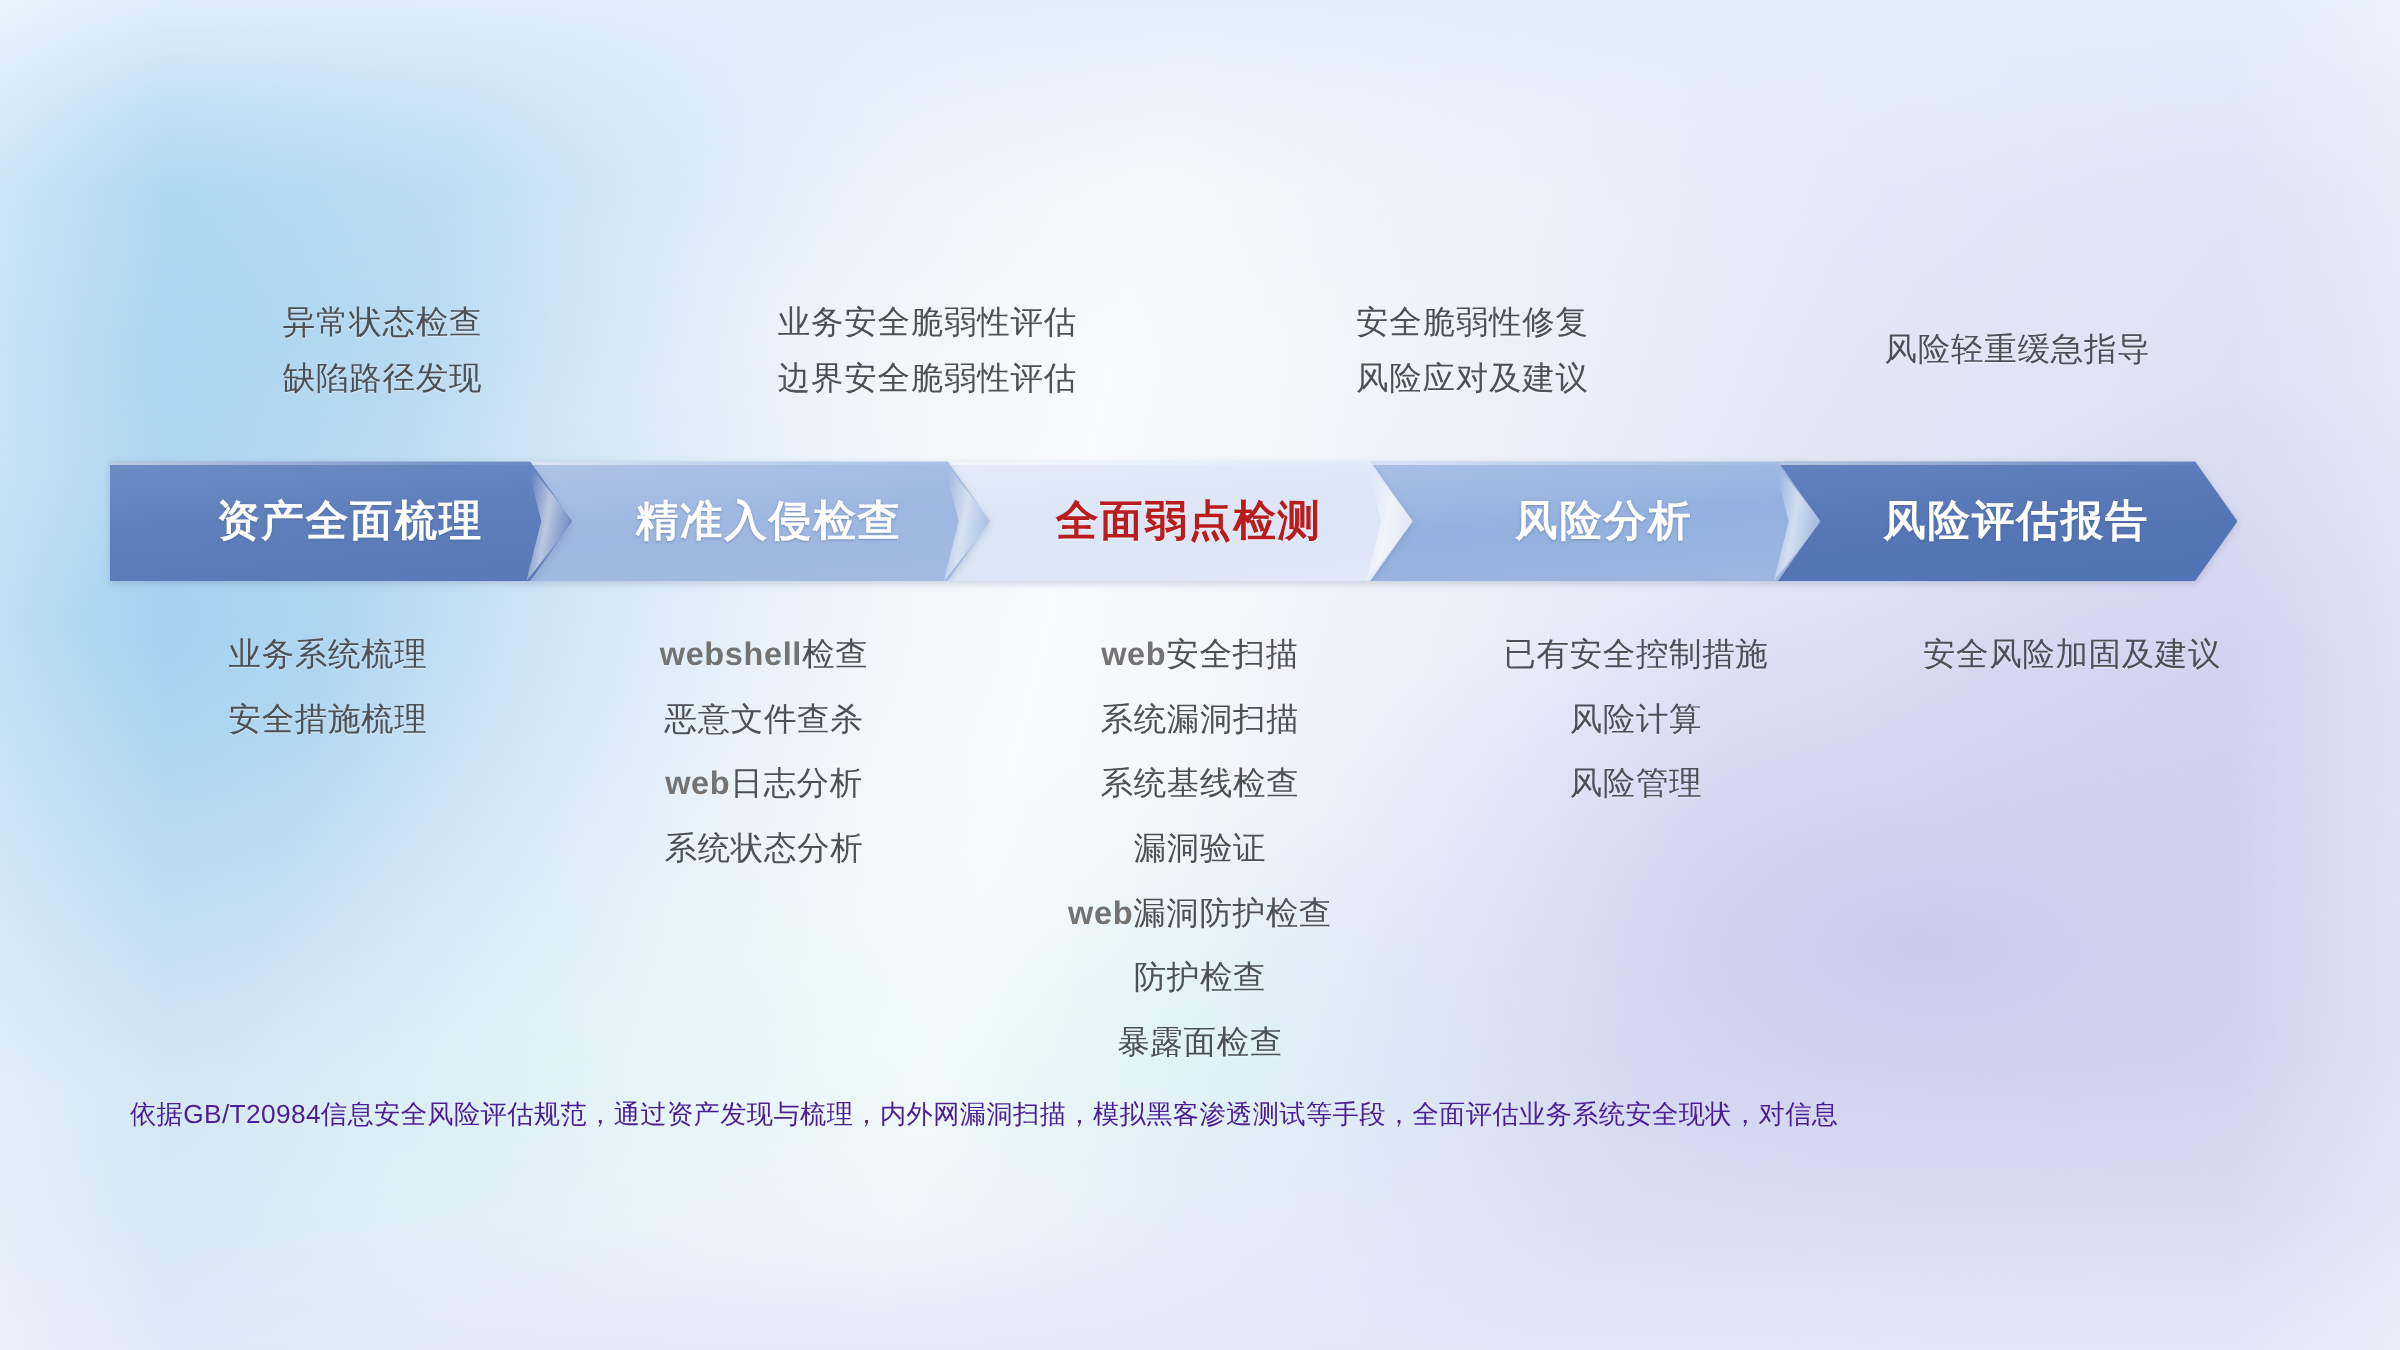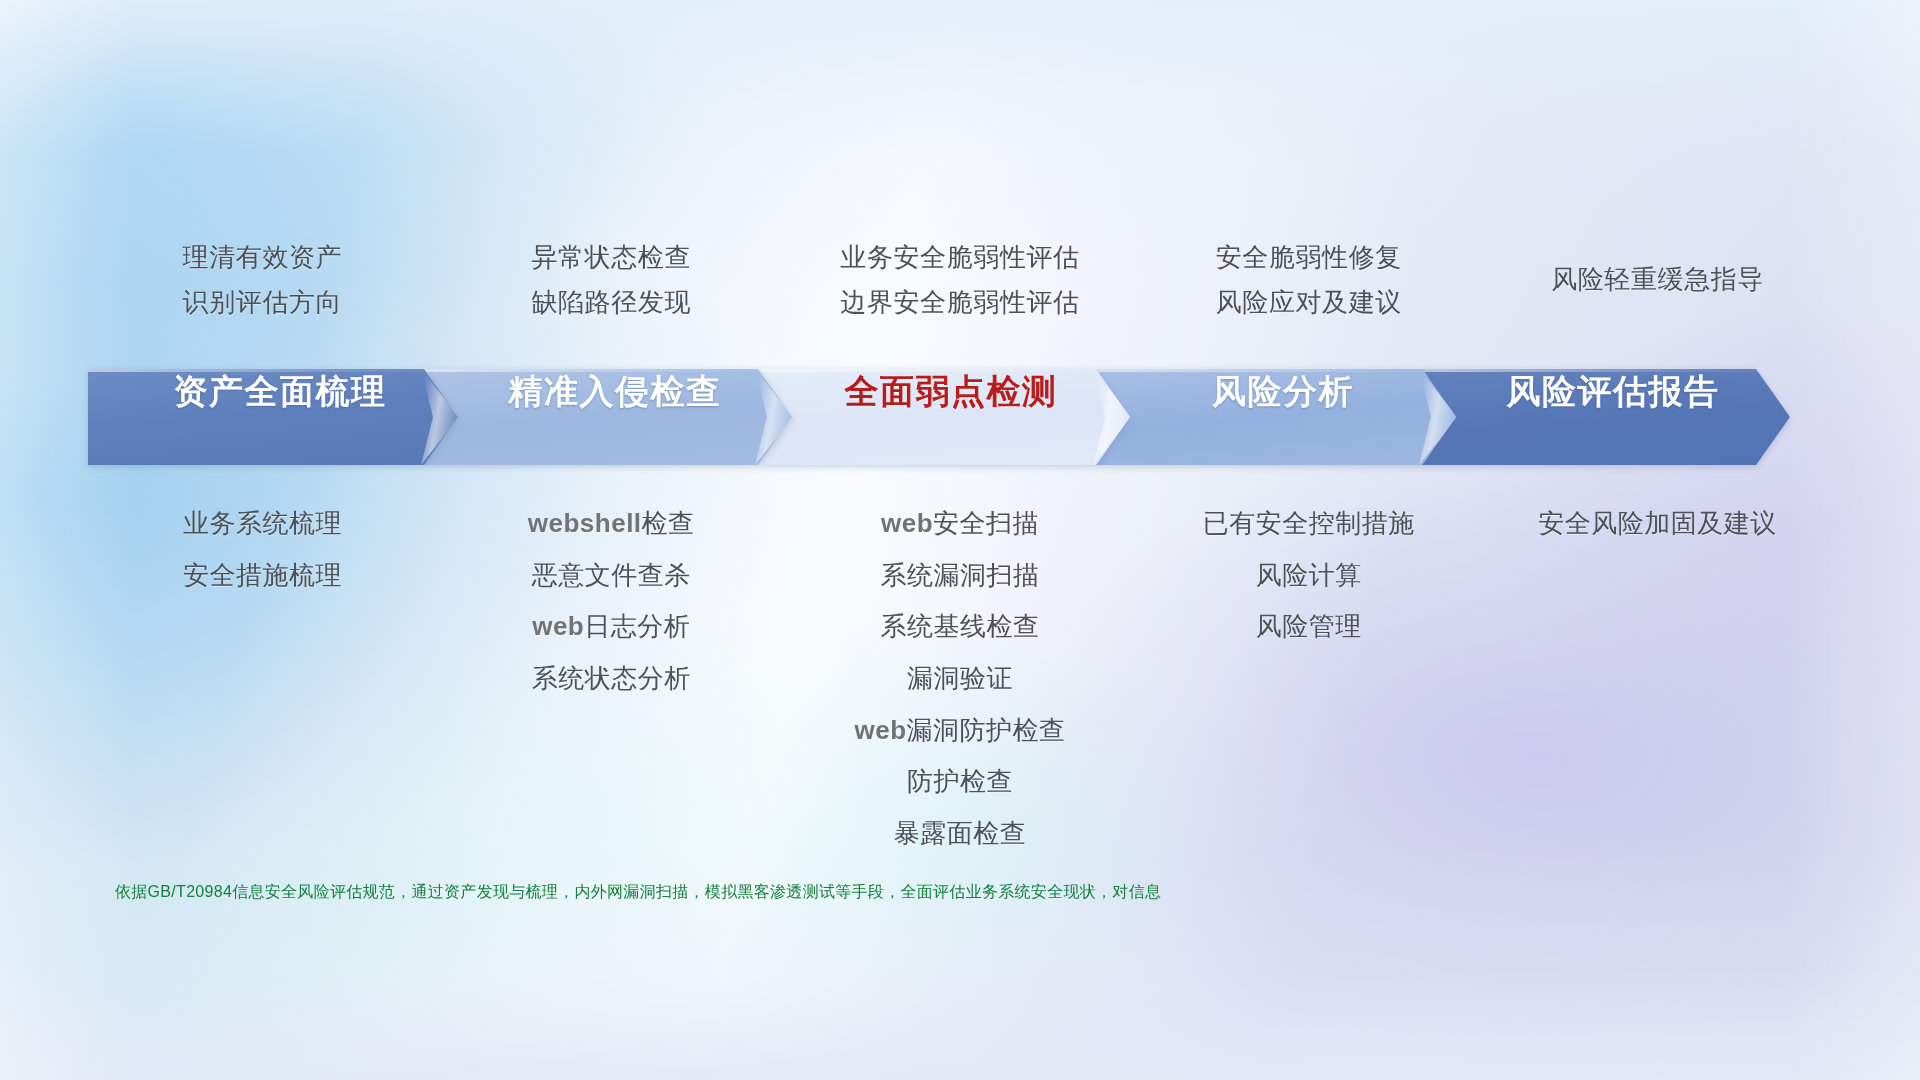--- a/index.html
+++ b/index.html
@@ -116,20 +116,21 @@
     left: 88px;
     top: 369px;
     width: 1744px;
     height: 96px;
     display: flex;
   }
   .chev {
     position: relative;
     height: 96px;
     display: flex;
+    align-items: center;
     justify-content: center;
     margin-right: -34px;
     filter: drop-shadow(0 2px 3px rgba(90,110,150,0.28));
   }
   .chev:last-child { margin-right: 0; }
   .chev-1 { flex: 0 0 370px; z-index: 6; }
   .chev-2 { flex: 0 0 368px; z-index: 5; }
   .chev-3 { flex: 0 0 372px; z-index: 4; }
   .chev-4 { flex: 0 0 360px; z-index: 3; }
   .chev-5 { flex: 0 0 368px; z-index: 2; }
@@ -188,26 +189,26 @@
     letter-spacing: 0.5px;
     white-space: nowrap;
     line-height: 1.45;
     text-shadow: 0 1px 1px rgba(255,255,255,0.5);
   }
   .item b { font-weight: bold; color: #737373; }
 
   
   #footnote {
     position: absolute;
-    left: 115px;
+    left: 104px;
     top: 876px;
     width: 1560px;
-    font-size: 16px;
+    font-size: 21px;
     line-height: 32px;
-    color: #15803d;
+    color: #4c1d95;
     letter-spacing: 0.3px;
   }
   #footnote .fn-line { white-space: nowrap; }
 </style>
 </head>
 <body>
 
 <div id="stage">
 
   <div class="bg-layer bg-base"></div>
@@ -217,24 +218,20 @@
   <div class="bg-layer bg-violet"></div>
   <div class="bg-layer bg-sheen"></div>
   <div class="bg-layer bg-topfade"></div>
   <div class="bg-layer bg-bottomfade"></div>
   <div class="bg-layer bg-vignette"></div>
 
   <div id="content">
 
     <div class="row" id="top-row">
 
-      <div class="col top-col">
-        <div class="cap">理清有效资产</div>
-        <div class="cap">识别评估方向</div>
-      </div>
 
       <div class="col top-col">
         <div class="cap">异常状态检查</div>
         <div class="cap">缺陷路径发现</div>
       </div>
 
       <div class="col top-col">
         <div class="cap">业务安全脆弱性评估</div>
         <div class="cap">边界安全脆弱性评估</div>
       </div>

